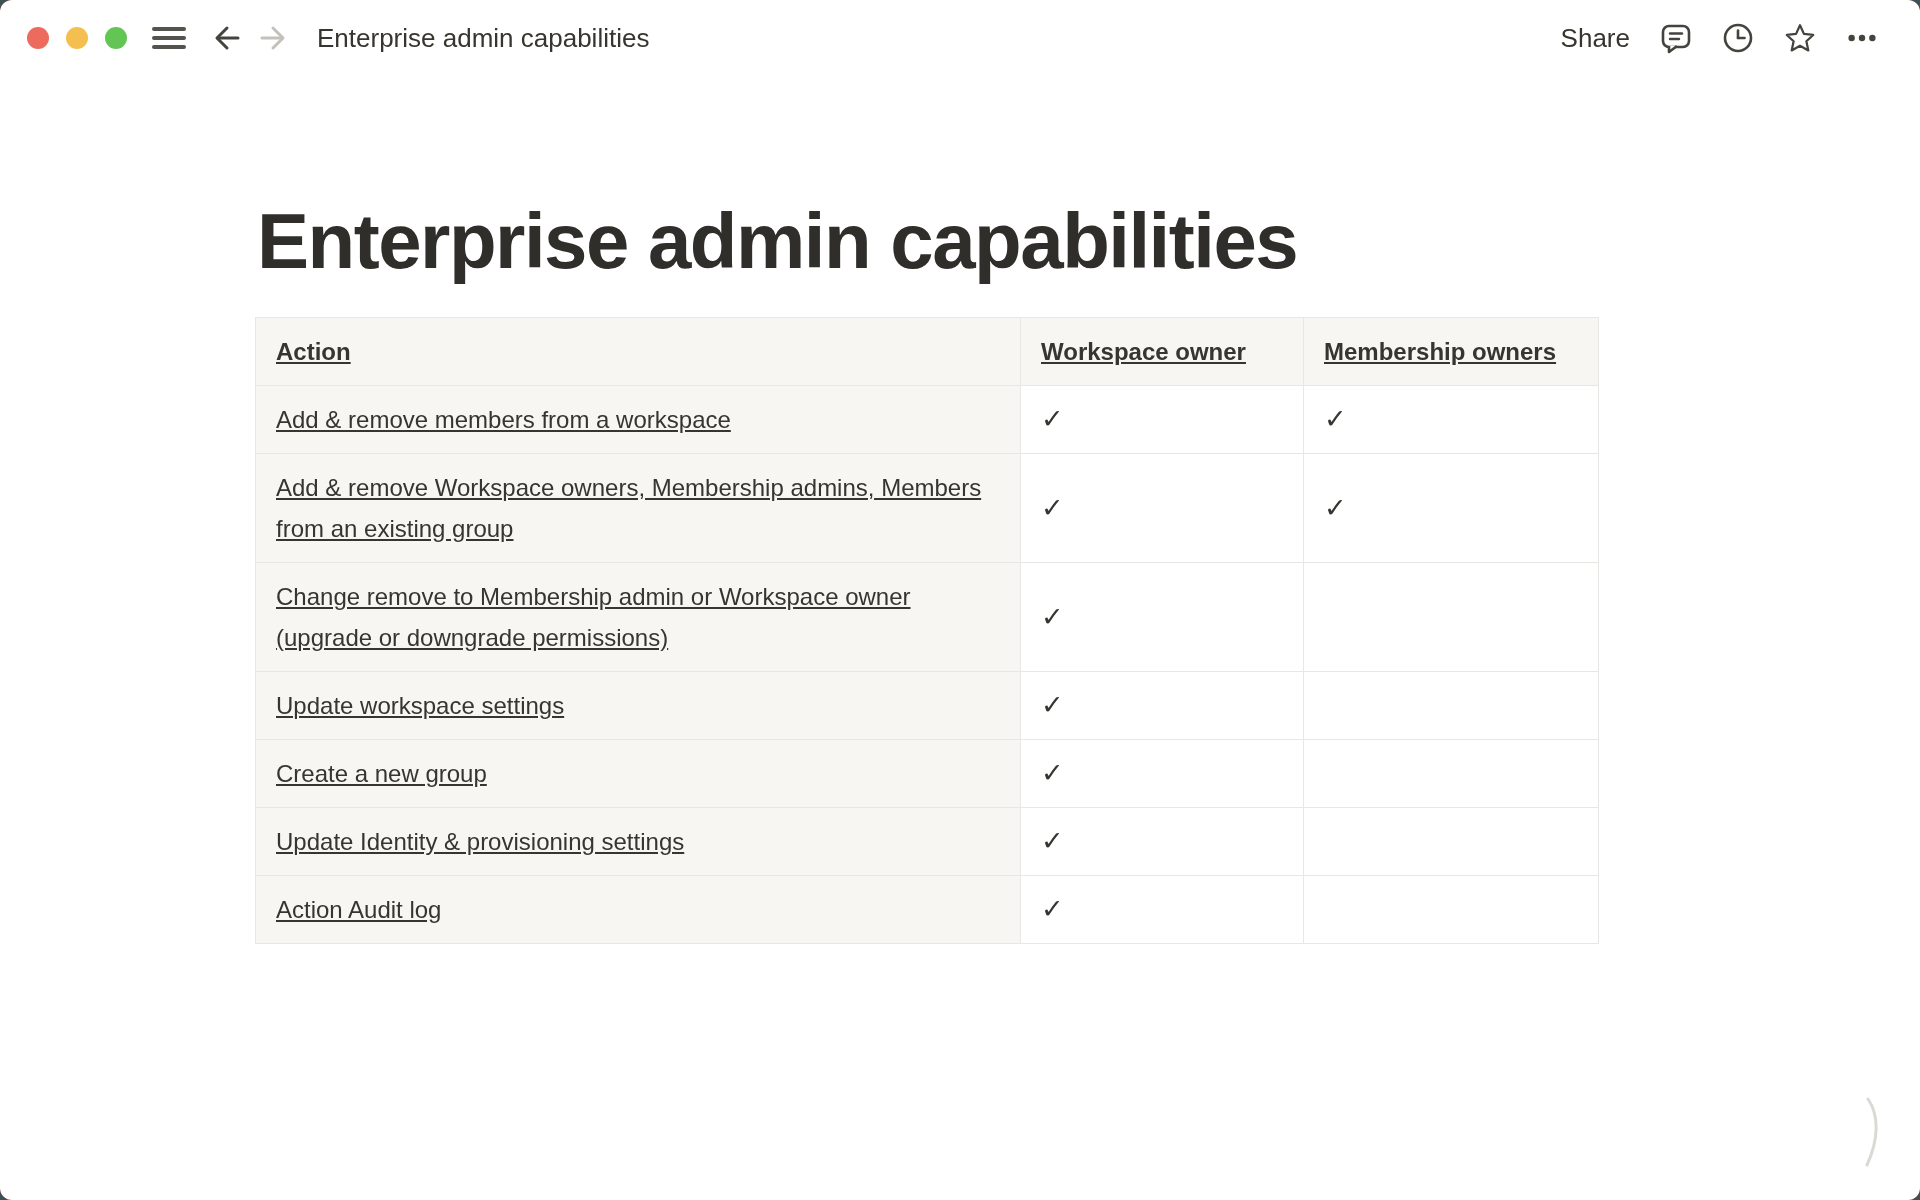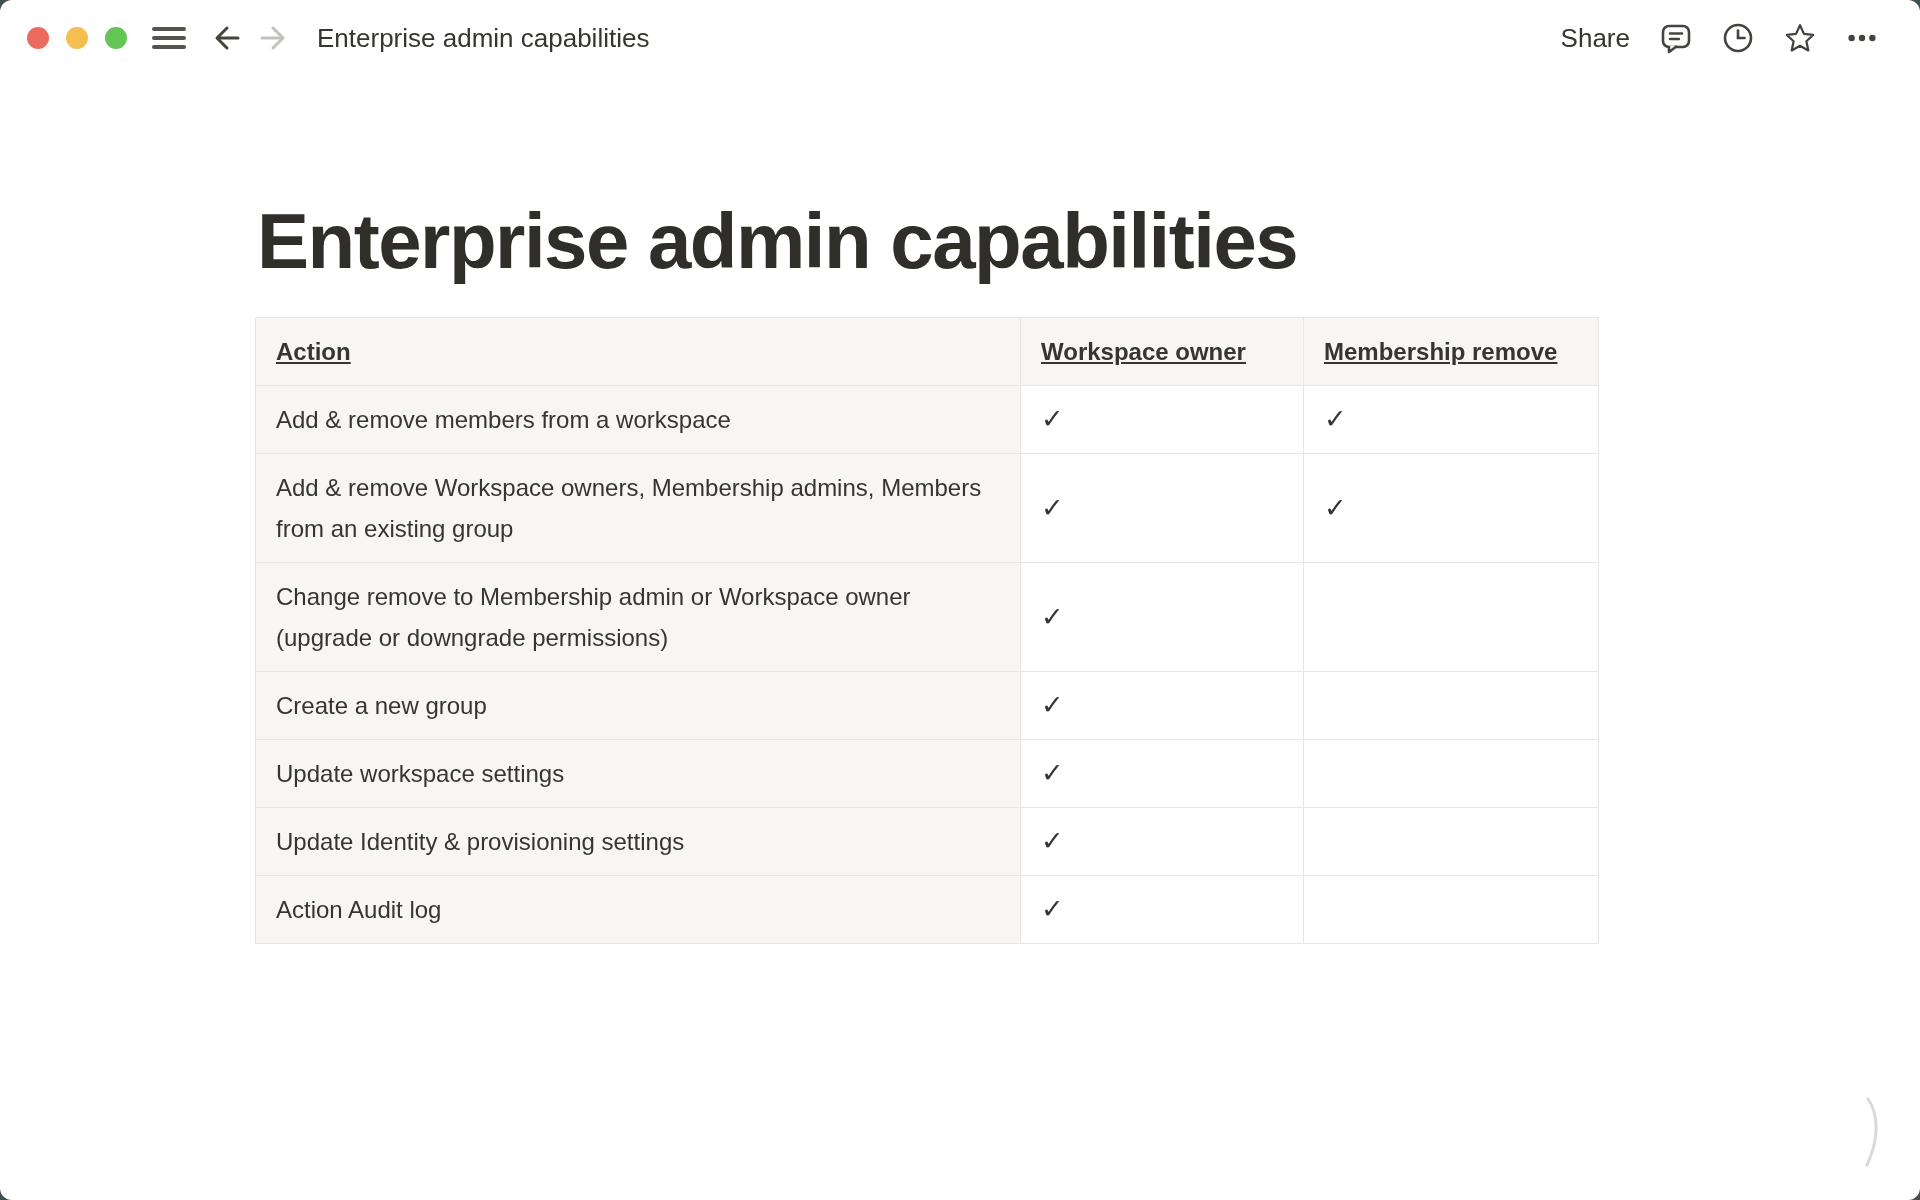--- a/index.html
+++ b/index.html
@@ -50,21 +50,21 @@
   .cap-table col.c2{width:283px;}
   .cap-table col.c3{width:295px;}
   .cap-table th,.cap-table td{
     border:1px solid #e8e7e3;
     padding:13px 20px;
     text-align:left;vertical-align:middle;
     line-height:41px;
     cursor:text;
   }
   .cap-table th{background:#f7f6f3;font-weight:600;text-decoration:underline;}
-  .cap-table td.action-cell{background:#f7f6f3;}
+  .cap-table td.action-cell{background:#f7f6f3;text-decoration:underline;}
   .cap-table td.check-cell{background:#ffffff;}
   .check{font-size:27px;color:#37352f;}
   
   .corner-curve{position:absolute;right:32px;bottom:33px;pointer-events:none;}
 </style>
 </head>
 <body>
 
 <div class="window">
 
@@ -140,46 +140,46 @@
     <table class="cap-table">
       <colgroup>
           <col class="c1">
           <col class="c2">
           <col class="c3">
         </colgroup>
       <thead>
         <tr>
             <th>Action</th>
             <th>Workspace owner</th>
-            <th>Membership remove</th>
+            <th>Membership owners</th>
           </tr>
       </thead>
       <tbody>
           <tr>
             <td class="action-cell">Add &amp; remove members from a workspace</td>
             <td class="check-cell"><span class="check">✓</span></td>
             <td class="check-cell"><span class="check">✓</span></td>
           </tr>
           <tr>
             <td class="action-cell">Add &amp; remove Workspace owners, Membership admins, Members from an existing group</td>
             <td class="check-cell"><span class="check">✓</span></td>
             <td class="check-cell"><span class="check">✓</span></td>
           </tr>
           <tr>
             <td class="action-cell">Change remove to Membership admin or Workspace owner (upgrade or downgrade permissions)</td>
             <td class="check-cell"><span class="check">✓</span></td>
             <td class="check-cell"></td>
           </tr>
           <tr>
-            <td class="action-cell">Create a new group</td>
+            <td class="action-cell">Update workspace settings</td>
             <td class="check-cell"><span class="check">✓</span></td>
             <td class="check-cell"></td>
           </tr>
           <tr>
-            <td class="action-cell">Update workspace settings</td>
+            <td class="action-cell">Create a new group</td>
             <td class="check-cell"><span class="check">✓</span></td>
             <td class="check-cell"></td>
           </tr>
           <tr>
             <td class="action-cell">Update Identity &amp; provisioning settings</td>
             <td class="check-cell"><span class="check">✓</span></td>
             <td class="check-cell"></td>
           </tr>
           <tr>
             <td class="action-cell">Action Audit log</td>

